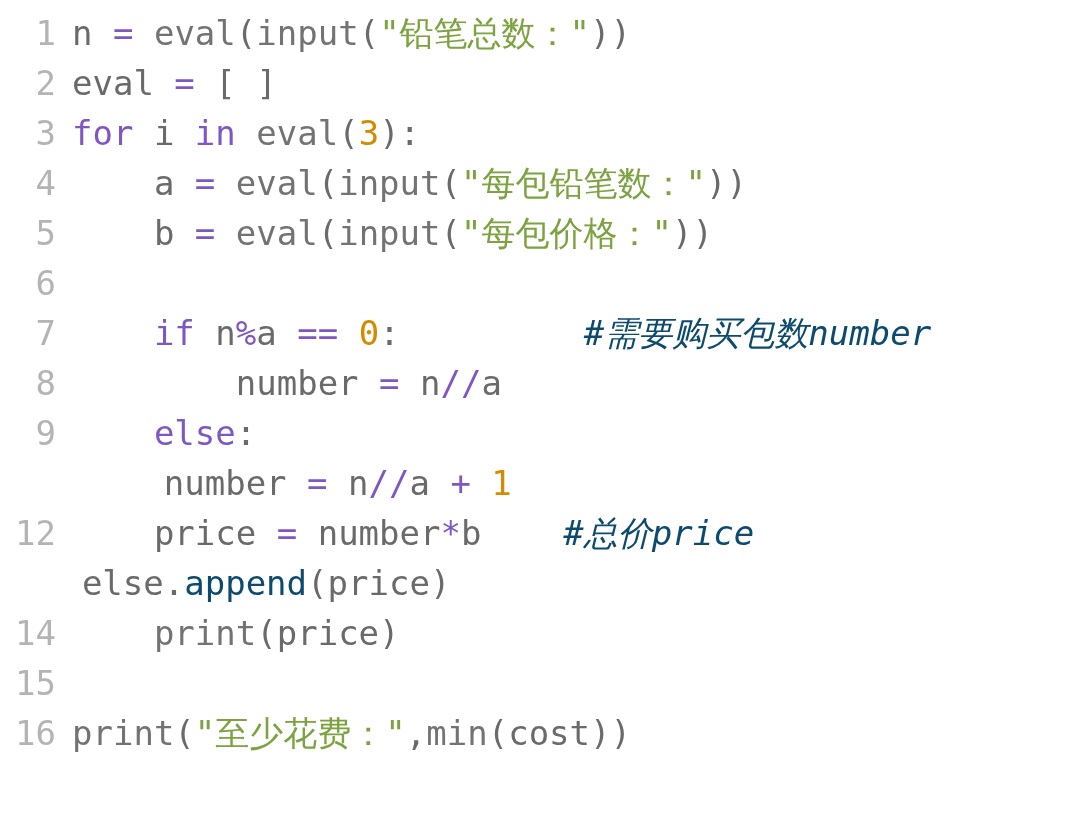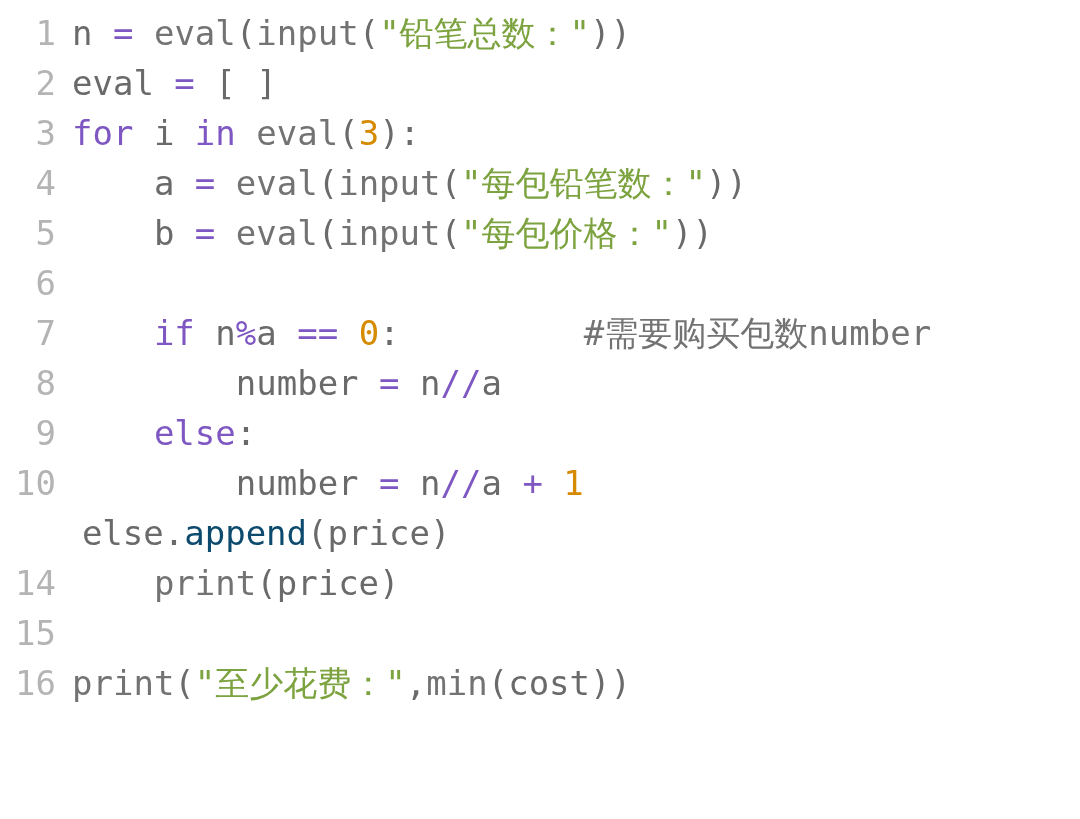--- a/index.html
+++ b/index.html
@@ -34,33 +34,34 @@
   .code {
     flex: 1;
   }
   
   .tok-plain   { color: #6a6a6a; }
   .tok-keyword { color: #7e57c2; }  
   .tok-builtin { color: #737373; }  
   .tok-builtin2{ color: #0c4a6e; }  
   .tok-string  { color: #7ca33f; }  
   .tok-number  { color: #d58a00; }  
-  .tok-comment { color: #737373; }  
+  .tok-comment { color: #0c4a6e; font-style: italic; }  
 </style>
 </head>
 <body>
 
 <div class="code-container" id="code-block">
     <div class="line"><span class="gutter">1</span><span class="code"><span class="tok-plain">n </span><span class="tok-keyword">=</span><span class="tok-plain"> </span><span class="tok-builtin">eval</span><span class="tok-plain">(</span><span class="tok-builtin">input</span><span class="tok-plain">(</span><span class="tok-string">"铅笔总数："</span><span class="tok-plain">))</span></span></div>
     <div class="line"><span class="gutter">2</span><span class="code"><span class="tok-plain">eval </span><span class="tok-keyword">=</span><span class="tok-plain"> [ ]</span></span></div>
     <div class="line"><span class="gutter">3</span><span class="code"><span class="tok-keyword">for</span><span class="tok-plain"> i </span><span class="tok-keyword">in</span><span class="tok-plain"> </span><span class="tok-builtin">eval</span><span class="tok-plain">(</span><span class="tok-number">3</span><span class="tok-plain">):</span></span></div>
     <div class="line"><span class="gutter">4</span><span class="code"><span class="tok-plain">    a </span><span class="tok-keyword">=</span><span class="tok-plain"> </span><span class="tok-builtin">eval</span><span class="tok-plain">(</span><span class="tok-builtin">input</span><span class="tok-plain">(</span><span class="tok-string">"每包铅笔数："</span><span class="tok-plain">))</span></span></div>
     <div class="line"><span class="gutter">5</span><span class="code"><span class="tok-plain">    b </span><span class="tok-keyword">=</span><span class="tok-plain"> </span><span class="tok-builtin">eval</span><span class="tok-plain">(</span><span class="tok-builtin">input</span><span class="tok-plain">(</span><span class="tok-string">"每包价格："</span><span class="tok-plain">))</span></span></div>
     <div class="line"><span class="gutter">6</span><span class="code"></span></div>
     <div class="line"><span class="gutter">7</span><span class="code"><span class="tok-plain">    </span><span class="tok-keyword">if</span><span class="tok-plain"> n</span><span class="tok-keyword">%</span><span class="tok-plain">a </span><span class="tok-keyword">==</span><span class="tok-plain"> </span><span class="tok-number">0</span><span class="tok-plain">:         </span><span class="tok-comment">#需要购买包数number</span></span></div>
     <div class="line"><span class="gutter">8</span><span class="code"><span class="tok-plain">        number </span><span class="tok-keyword">=</span><span class="tok-plain"> n</span><span class="tok-keyword">//</span><span class="tok-plain">a</span></span></div>
     <div class="line"><span class="gutter">9</span><span class="code"><span class="tok-plain">    </span><span class="tok-keyword">else</span><span class="tok-plain">:</span></span></div>
-    <div class="line"><span class="gutter">10</span><span class="code"><span class="tok-plain">        number </span><span class="tok-keyword">=</span><span class="tok-plain"> n</span><span class="tok-keyword">//</span><span class="tok-plain">a </span><span class="tok-keyword">+</span><span class="tok-plain"> </span><span class="tok-number">1</span></span></div>
+    <div class="line"><span class="code"><span class="tok-plain">        number </span><span class="tok-keyword">=</span><span class="tok-plain"> n</span><span class="tok-keyword">//</span><span class="tok-plain">a </span><span class="tok-keyword">+</span><span class="tok-plain"> </span><span class="tok-number">1</span></span></div>
+    <div class="line"><span class="gutter">12</span><span class="code"><span class="tok-plain">    price </span><span class="tok-keyword">=</span><span class="tok-plain"> number</span><span class="tok-keyword">*</span><span class="tok-plain">b    </span><span class="tok-comment">#总价price</span></span></div>
     <div class="line"><span class="code"><span class="tok-plain">    else.</span><span class="tok-builtin2">append</span><span class="tok-plain">(price)</span></span></div>
     <div class="line"><span class="gutter">14</span><span class="code"><span class="tok-plain">    </span><span class="tok-builtin">print</span><span class="tok-plain">(price)</span></span></div>
     <div class="line"><span class="gutter">15</span><span class="code"></span></div>
     <div class="line"><span class="gutter">16</span><span class="code"><span class="tok-builtin">print</span><span class="tok-plain">(</span><span class="tok-string">"至少花费："</span><span class="tok-plain">,</span><span class="tok-builtin">min</span><span class="tok-plain">(cost))</span></span></div>
   </div>
 
 </body></html>

